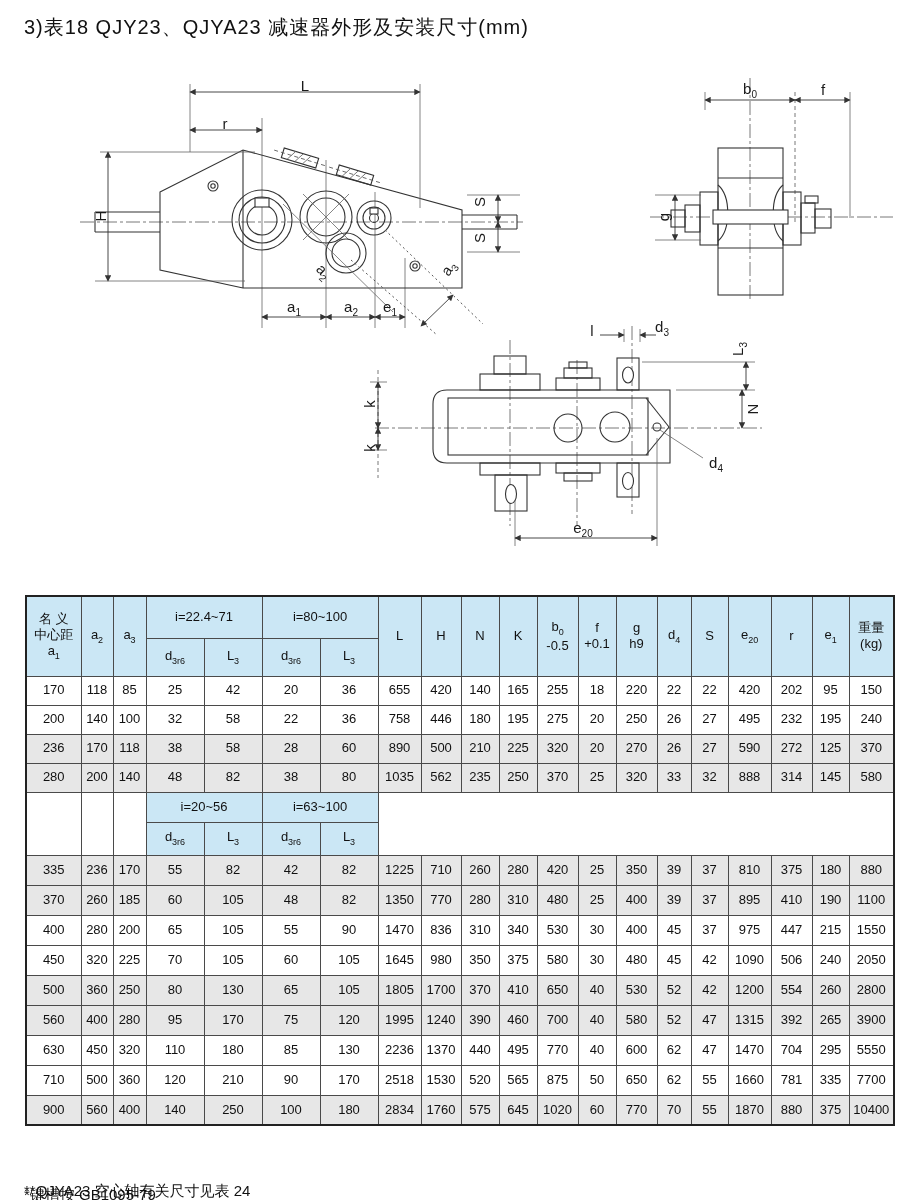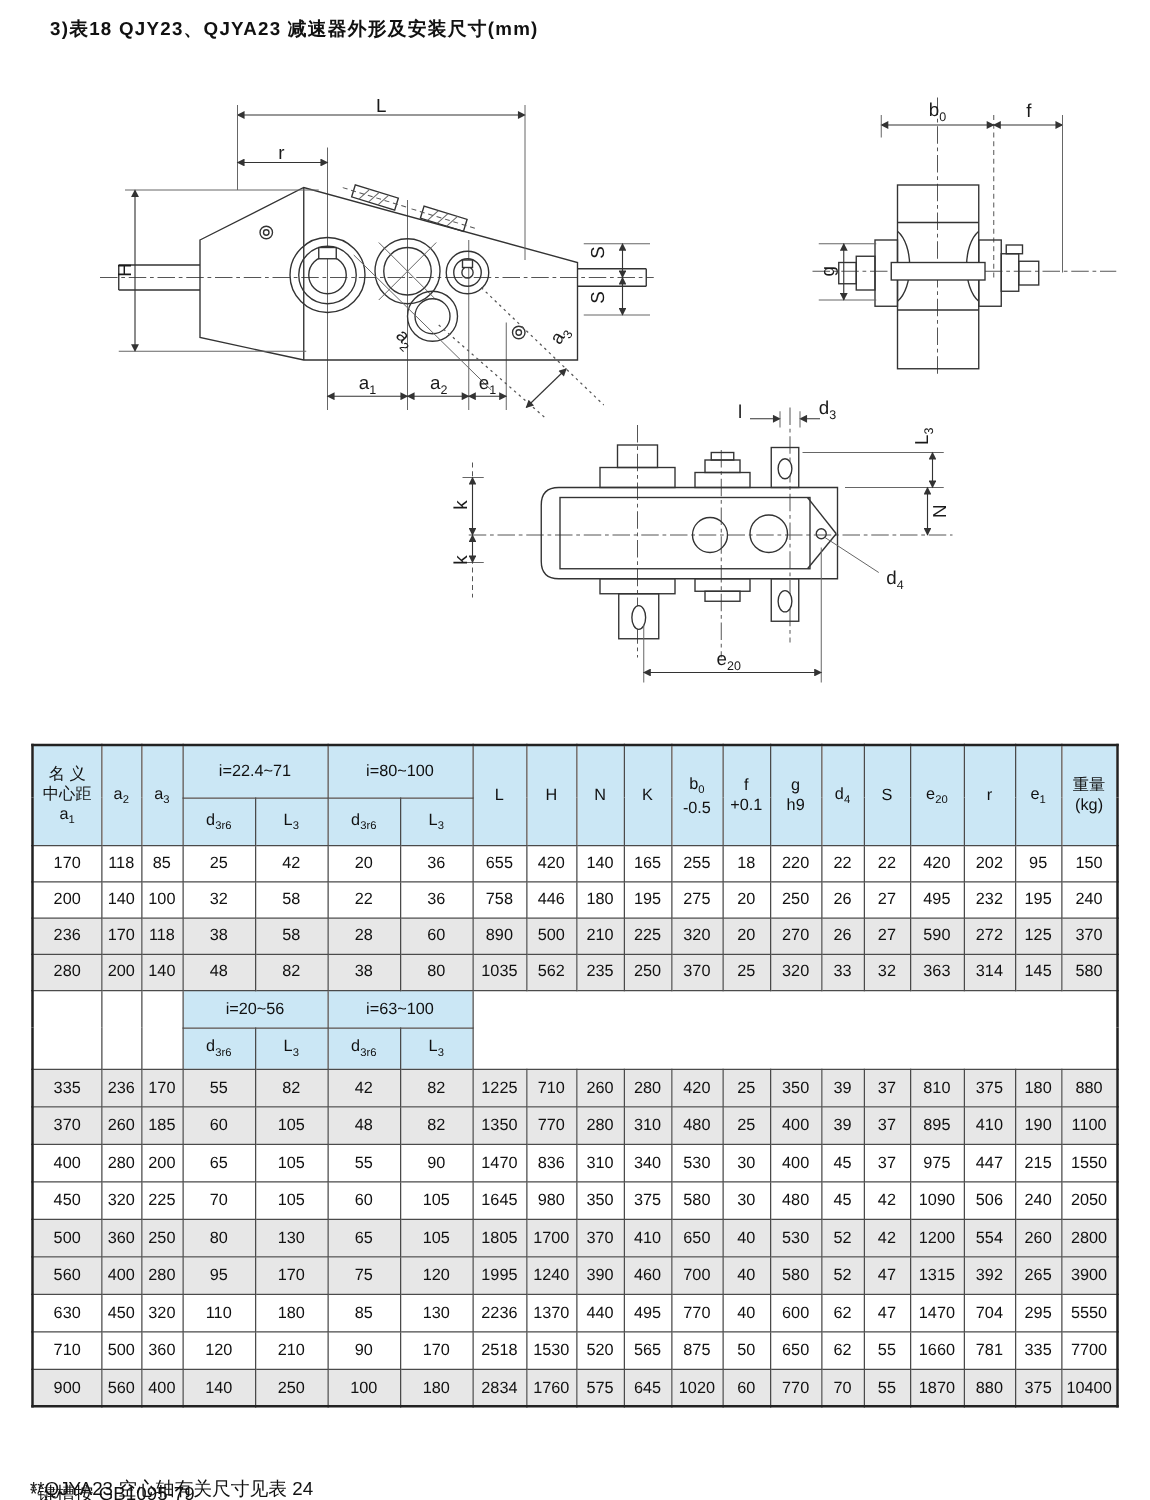--- a/index.html
+++ b/index.html
@@ -1,18 +1,18 @@
 <!DOCTYPE html>
 <html style="--hdr: #cbe7f5; --stripe: #e7e7e7;"><head>
 <meta charset="utf-8">
 <style>
   html,body{margin:0;padding:0;background:#fff;}
   .page{position:relative;width:920px;height:1200px;background:#fff;overflow:hidden;
         font-family:"Liberation Sans","DejaVu Sans",sans-serif;color:#111;}
-  .title{position:absolute;left:24px;top:14px;font-size:15px;font-weight:bold;letter-spacing:1px;margin-left:16px;}
+  .title{position:absolute;left:24px;top:14px;font-size:20px;font-weight:normal;letter-spacing:1px;}
   .fnote{position:absolute;left:24px;font-size:15px;}
   .f1{top:1186px;} .f2{top:1182px;}
 
   
   .drawing{position:absolute;}
   .side{left:55px;top:62px;width:480px;height:275px;}
   .endv{left:635px;top:70px;width:280px;height:235px;}
   .plan{left:340px;top:318px;width:430px;height:245px;}
   .ln{fill:none;stroke:#333;stroke-width:1.1;}
   .wfill{fill:#fff;stroke:#333;stroke-width:1.1;}
@@ -370,21 +370,21 @@
             <td>80</td>
             <td>1035</td>
             <td>562</td>
             <td>235</td>
             <td>250</td>
             <td>370</td>
             <td>25</td>
             <td>320</td>
             <td>33</td>
             <td>32</td>
-            <td>363</td>
+            <td>888</td>
             <td>314</td>
             <td>145</td>
             <td>580</td>
           </tr>
           <tr class="mid1">
             <td rowspan="2"></td>
             <td rowspan="2"></td>
             <td rowspan="2"></td>
             <td colspan="2" class="mh"><span>i=20~56</span></td>
             <td colspan="2" class="mh"><span>i=63~100</span></td>

